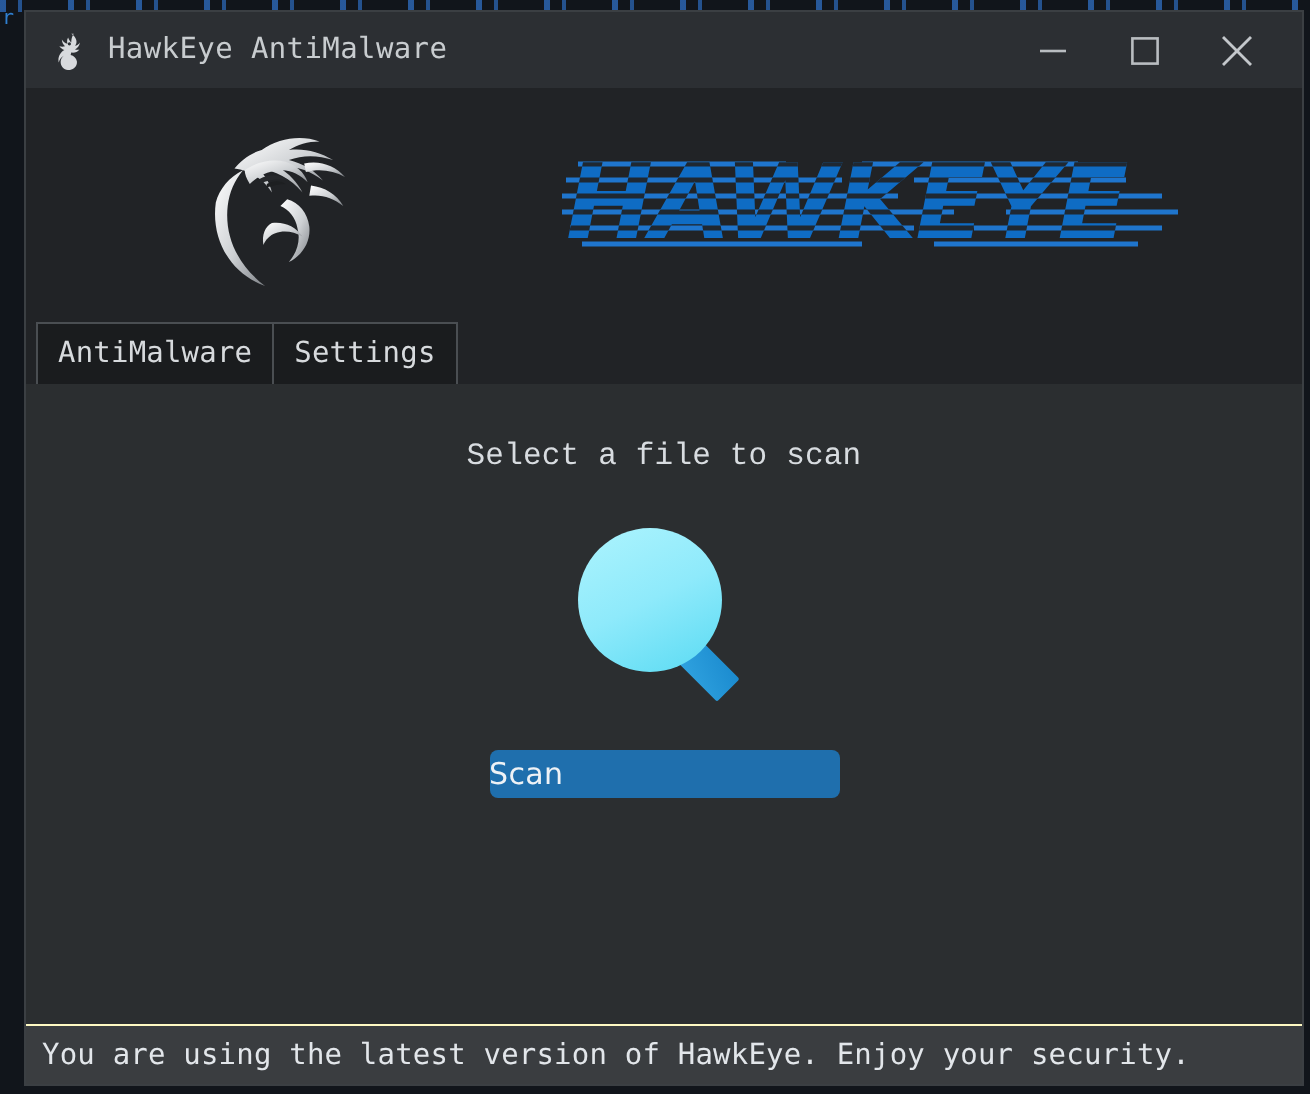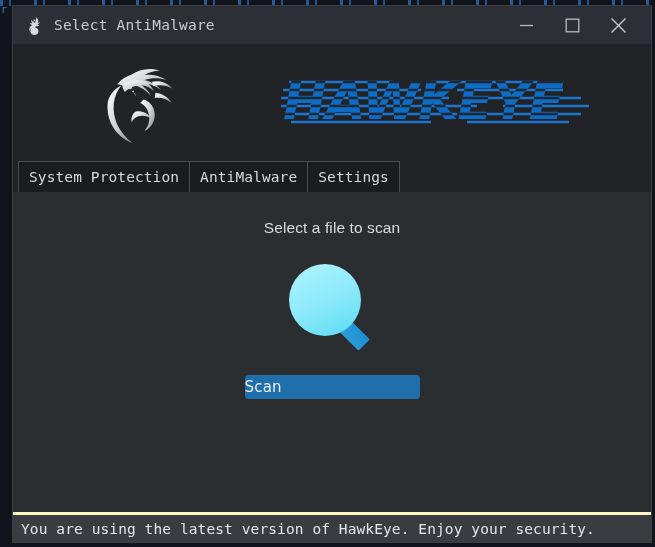--- a/index.html
+++ b/index.html
@@ -162,21 +162,21 @@
     margin-top: -1px;
     position: relative;
     display: flex;
     flex-direction: column;
     align-items: center;
     overflow: hidden;
   }
   #prompt {
     margin-top: 27px;
     color: #d8dce0;
-    font-family: Liberation Sans, sans-serif;
+    font-family: Liberation Mono, monospace;
     font-size: 15.5px;
     letter-spacing: .1px;
   }
   #glass {
     margin-top: 18px;
     width: 104px;
     height: 96px;
   }
   #scanbtn {
     margin-top: 24px;
@@ -194,21 +194,21 @@
     justify-content: flex-start;
     cursor: pointer;
     padding: 0;
   }
 
   
   #statusbar {
     height: 30px;
     min-height: 30px;
     background: #3a3d40;
-    border-top: 3px solid #fef9c3;
+    border-top: 1px solid #fef9c3;
     display: flex;
     align-items: center;
     padding-left: 8px;
     box-sizing: border-box;
   }
   #statusbar .status-text {
     color: #e2e6ea;
     font-family: "DejaVu Sans Mono", monospace;
     font-size: 14.5px;
     letter-spacing: .1px;
@@ -227,21 +227,21 @@
 
   <div id="titlebar">
     <span class="tb-icon">
       <svg width="20" height="20" viewBox="0 0 64 64">
         <g fill="#d8dadd">
           <path d="M34 6c4 2 7 6 8 10 1 4 0 7-2 9 3 0 6-2 8-5-1 5-4 9-8 11 2 1 5 1 7 0-3 4-8 6-13 5l-1 4c5 1 9 5 10 10 1 7-4 13-11 14-8 1-15-5-15-13 0-4 2-8 5-10-4 2-7 6-8 11-2-8 2-16 9-20-3-1-6-3-8-6 3 1 6 1 9 0-3-3-5-7-5-11 2 3 5 6 9 7-1-3-1-7 1-10 1 3 3 6 5 8 0-5 1-10 4-14z"></path>
         </g>
         <circle cx="31" cy="22" r="2.6" fill="#2b2f33"></circle>
       </svg>
     </span>
-    <span class="tb-title">Select AntiMalware</span>
+    <span class="tb-title">HawkEye AntiMalware</span>
     <span class="spacer"></span>
 
     <span class="winbtn">
       <svg width="15" height="15" viewBox="0 0 15 15">
         <line x1="1" y1="7.5" x2="14" y2="7.5" stroke="#b9bdc1" stroke-width="1.3"></line>
       </svg>
     </span>
     <span class="winbtn">
       <svg width="15" height="15" viewBox="0 0 15 15">
         <rect x="1.2" y="1.2" width="12.6" height="12.6" fill="none" stroke="#b9bdc1" stroke-width="1.3"></rect>
@@ -319,23 +319,20 @@
           <line x1="0" y1="34" x2="310" y2="34"></line>
           <line x1="0" y1="42" x2="310" y2="42"></line>
           <line x1="0" y1="50" x2="310" y2="50"></line>
         </g>
       </svg>
     </div>
 
   </div>
 
   <div id="tabbar">
-    <div class="tab">
-      <span>System Protection</span>
-    </div>
     <div class="tab">
       <span>AntiMalware</span>
     </div>
     <div class="tab">
       <span>Settings</span>
     </div>
   </div>
 
   <div id="content">
 

